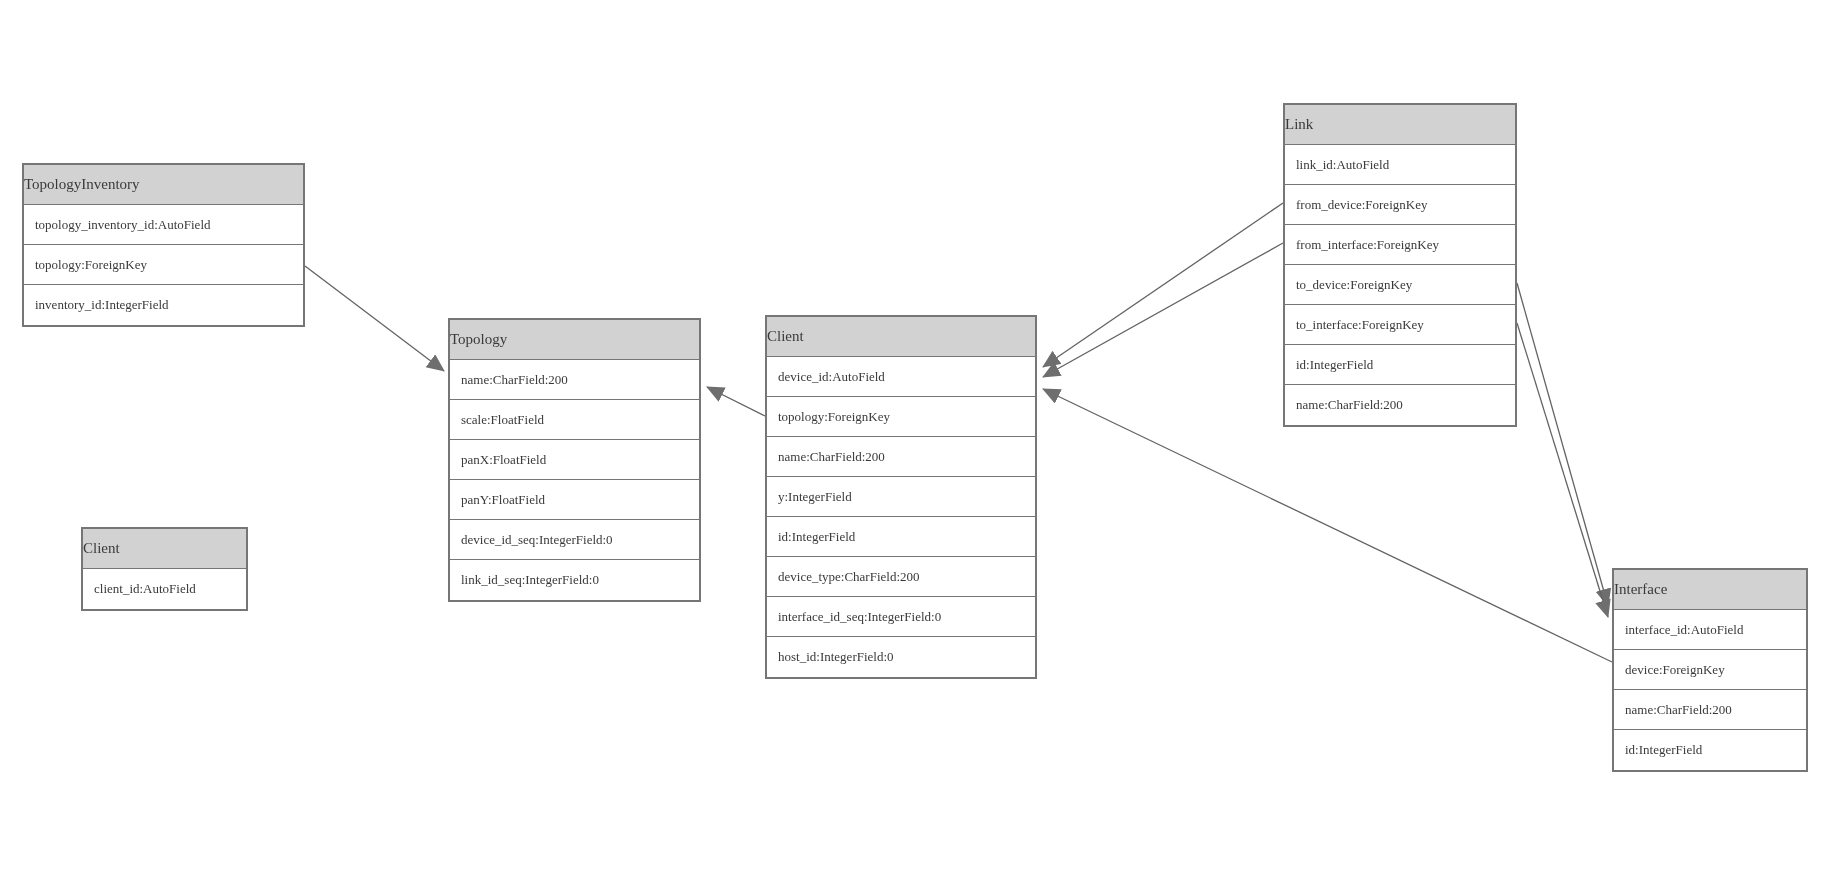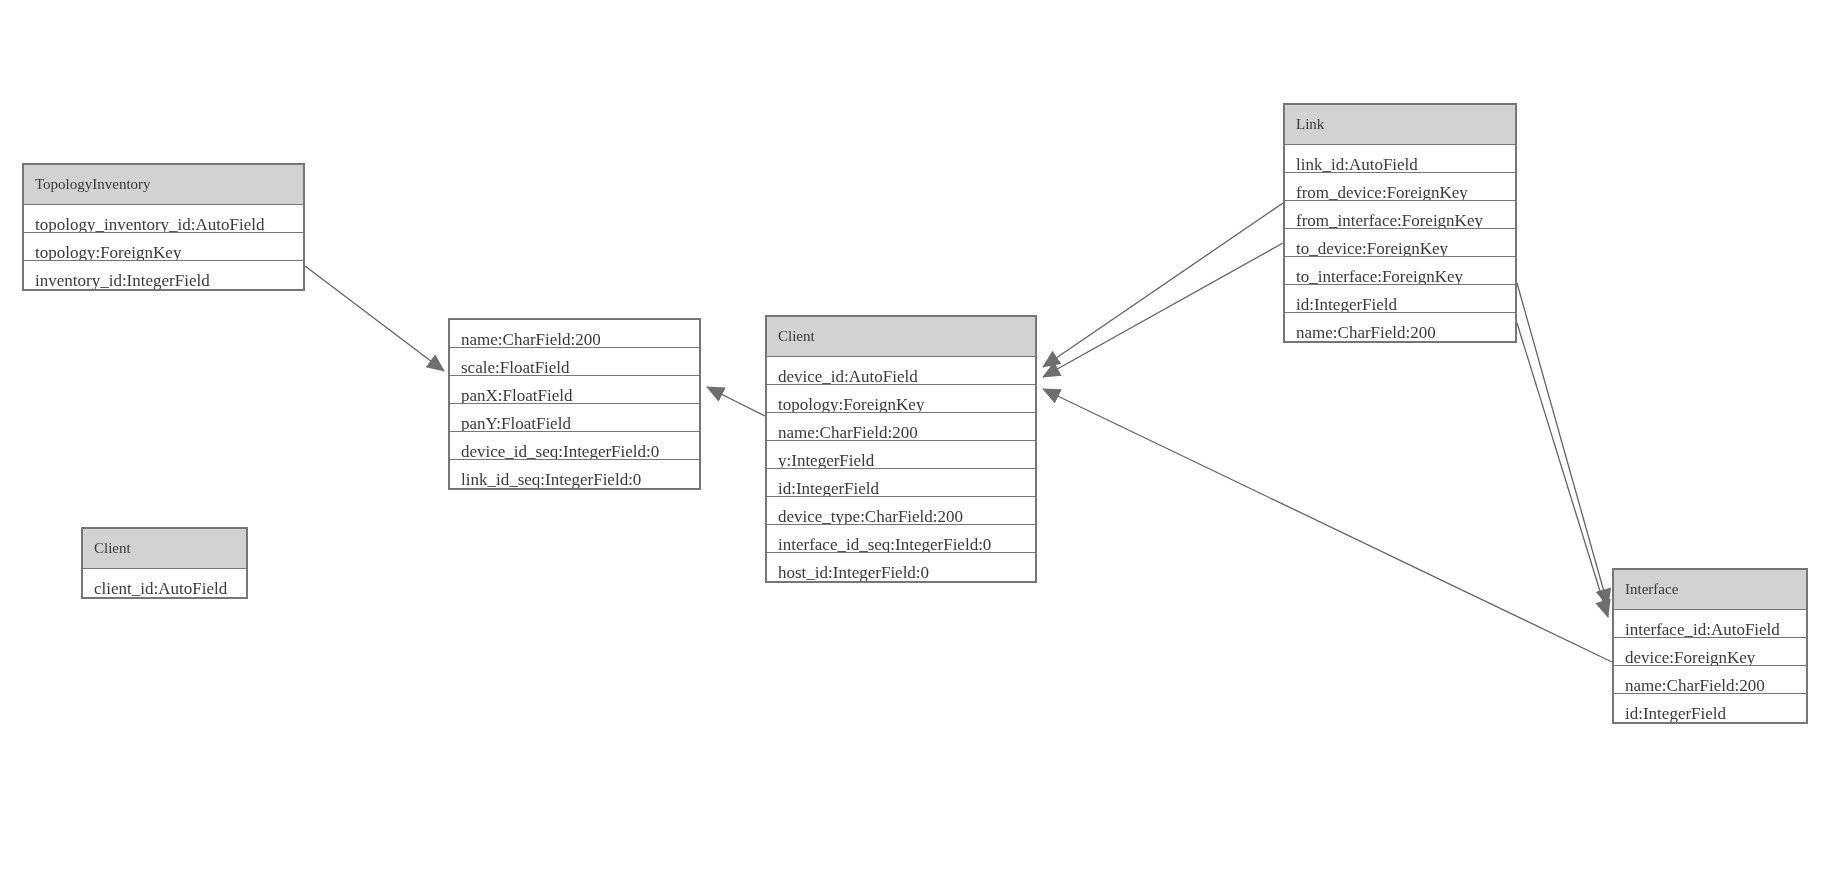--- a/index.html
+++ b/index.html
@@ -25,34 +25,33 @@
   .entity {
     position: absolute;
     box-sizing: border-box;
     background: #ffffff;
     border: 2px solid var(--border-color, #767676);
   }
   .entity-header {
     box-sizing: border-box;
     height: 40px;
     line-height: 39px;
-    padding-left: 11px;
     font-size: 15px;
     color: var(--text-color, #3a3a3a);
     background: var(--header-fill, #d2d2d2);
     border-bottom: 1px solid var(--border-color, #767676);
     white-space: nowrap;
     overflow: hidden;
   }
   .entity-field {
     box-sizing: border-box;
-    height: 28px;
+    height: 40px;
     line-height: 39px;
     padding-left: 11px;
-    font-size: 17px;
+    font-size: 13px;
     color: var(--text-color, #3a3a3a);
     border-bottom: 1px solid var(--border-color, #767676);
     background: #ffffff;
     white-space: nowrap;
     overflow: hidden;
   }
   .entity .entity-field:last-child {
     border-bottom: none;
   }
 </style>
@@ -75,20 +74,21 @@
       <line x1="1517" y1="323" x2="1608" y2="617" stroke="#636363" stroke-width="1.3" marker-end="url(#arrowhead)"></line>
     </svg>
   <div id="entities-layer">
       <div class="entity" style="left: 22px; top: 163px; width: 283px;">
         <div class="entity-header">TopologyInventory</div>
         <div class="entity-field">topology_inventory_id:AutoField</div>
         <div class="entity-field">topology:ForeignKey</div>
         <div class="entity-field">inventory_id:IntegerField</div>
       </div>
       <div class="entity" style="left: 448px; top: 318px; width: 253px;">
+        <div class="entity-header">Topology</div>
         <div class="entity-field">name:CharField:200</div>
         <div class="entity-field">scale:FloatField</div>
         <div class="entity-field">panX:FloatField</div>
         <div class="entity-field">panY:FloatField</div>
         <div class="entity-field">device_id_seq:IntegerField:0</div>
         <div class="entity-field">link_id_seq:IntegerField:0</div>
       </div>
       <div class="entity" style="left: 81px; top: 527px; width: 167px;">
         <div class="entity-header">Client</div>
         <div class="entity-field">client_id:AutoField</div>

